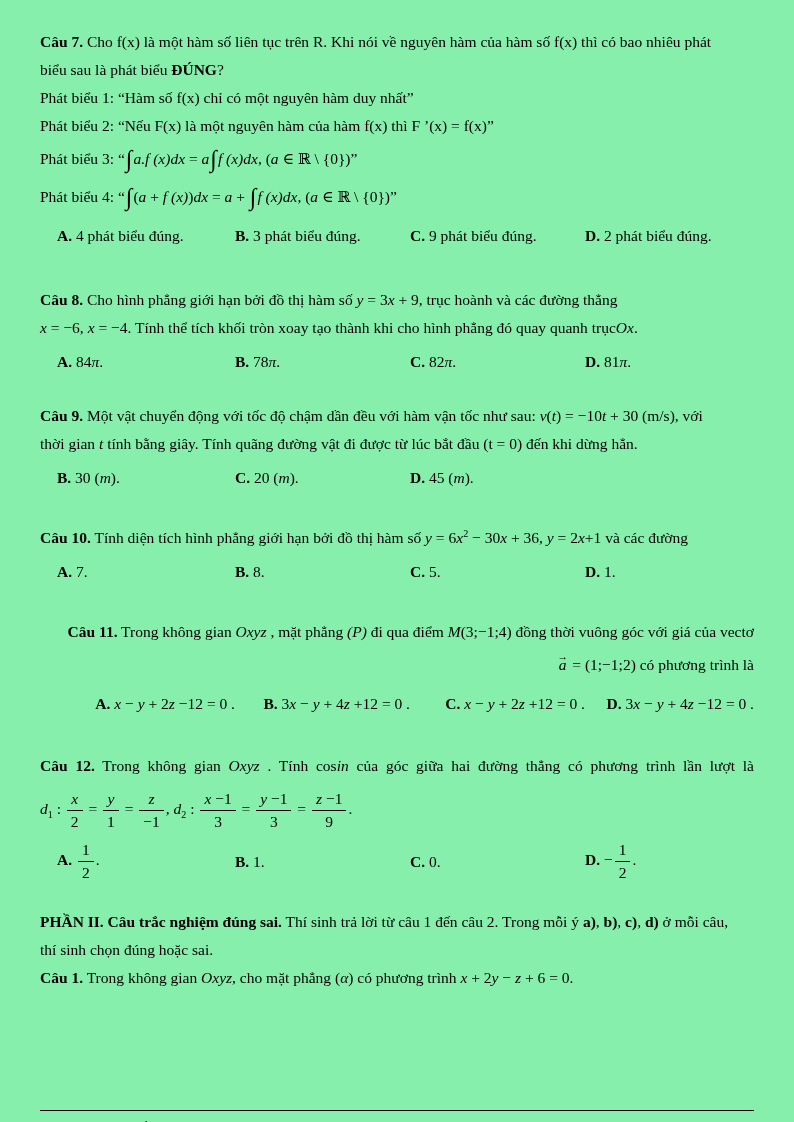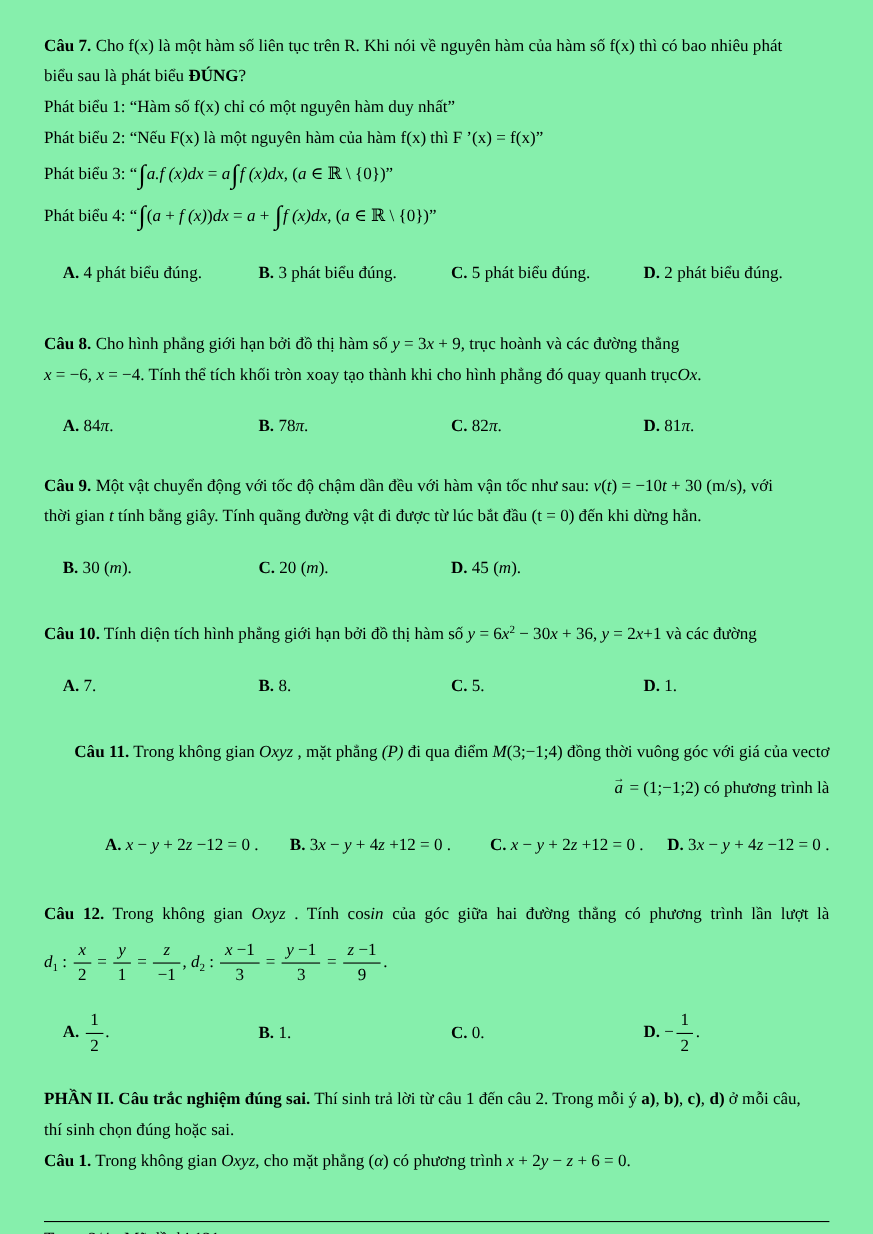--- a/index.html
+++ b/index.html
@@ -20,42 +20,42 @@
   .sg-sub{font-size:0.65em;vertical-align:sub}
   .sg-sup{font-size:0.65em;vertical-align:super}
   .sg-int{font-size:1.55em;vertical-align:-0.12em;line-height:1;padding:0 1px}
   .sg-vec{font-style:italic;position:relative;display:inline-block;padding:0 2px}
   .sg-vec::after{content:"→";position:absolute;left:0;right:0;top:-0.8em;
                  font-size:0.66em;font-style:normal;text-align:center}
   .frac{display:inline-block;vertical-align:middle;text-align:center;padding:0 2px}
   .frac .num{display:block;border-bottom:1px solid #000;padding:0 4px;line-height:22px}
   .frac .den{display:block;padding:0 4px;line-height:22px}
   .options-row{display:grid;grid-template-columns:178px 175px 175px 1fr;
-               padding-left:17px;margin-top:19px;line-height:28px;align-items:center}
+               padding-left:17px;margin-top:6px;line-height:28px;align-items:center}
   .option{white-space:nowrap}
   .option .opt-label{font-weight:bold}
   .footer{position:absolute;left:40px;right:40px;top:1110px;border-top:1.6px solid #000;
           text-align:left;padding-top:4px;line-height:24px}
 </style>
 </head>
 <body>
 
 <div class="page">
   <div class="content">
       <div class="question" style="margin-top: 0px;">
         <div class="line"><span class="sg-b">Câu 7.</span><span class="sg-n"> Cho f(x) là một hàm số liên tục trên R. Khi nói về nguyên hàm của hàm số f(x) thì có bao nhiêu phát</span></div>
         <div class="line"><span class="sg-n">biểu sau là phát biểu </span><span class="sg-bu">ĐÚNG</span><span class="sg-n">?</span></div>
         <div class="line"><span class="sg-n">Phát biểu 1: “Hàm số f(x) chỉ có một nguyên hàm duy nhất”</span></div>
         <div class="line"><span class="sg-n">Phát biểu 2: “Nếu F(x) là một nguyên hàm của hàm f(x) thì F ’(x) = f(x)”</span></div>
         <div class="line formula"><span class="sg-n">Phát biểu 3: “</span><span class="sg-int">∫</span><span class="sg-m">a.f (x)dx</span><span class="sg-n"> = </span><span class="sg-m">a</span><span class="sg-int">∫</span><span class="sg-m">f (x)dx</span><span class="sg-n">, (</span><span class="sg-m">a</span><span class="sg-n"> ∈ ℝ \ {0})”</span></div>
         <div class="line formula"><span class="sg-n">Phát biểu 4: “</span><span class="sg-int">∫</span><span class="sg-n">(</span><span class="sg-m">a</span><span class="sg-n"> + </span><span class="sg-m">f (x)</span><span class="sg-n">)</span><span class="sg-m">dx</span><span class="sg-n"> = </span><span class="sg-m">a</span><span class="sg-n"> + </span><span class="sg-int">∫</span><span class="sg-m">f (x)dx</span><span class="sg-n">, (</span><span class="sg-m">a</span><span class="sg-n"> ∈ ℝ \ {0})”</span></div>
         <div class="options-row">
           <div class="option"><span class="opt-label">A. </span><span class="sg-n">4 phát biểu đúng.</span></div>
           <div class="option"><span class="opt-label">B. </span><span class="sg-n">3 phát biểu đúng.</span></div>
-          <div class="option"><span class="opt-label">C. </span><span class="sg-n">5 phát biểu đúng.</span></div>
+          <div class="option"><span class="opt-label">C. </span><span class="sg-n">9 phát biểu đúng.</span></div>
           <div class="option"><span class="opt-label">D. </span><span class="sg-n">2 phát biểu đúng.</span></div>
         </div>
       </div>
       <div class="question" style="margin-top: 36px;">
         <div class="line"><span class="sg-b">Câu 8.</span><span class="sg-n"> Cho hình phẳng giới hạn bởi đồ thị hàm số </span><span class="sg-m">y</span><span class="sg-n"> = 3</span><span class="sg-m">x</span><span class="sg-n"> + 9, trục hoành và các đường thẳng</span></div>
         <div class="line"><span class="sg-m">x</span><span class="sg-n"> = −6, </span><span class="sg-m">x</span><span class="sg-n"> = −4. Tính thể tích khối tròn xoay tạo thành khi cho hình phẳng đó quay quanh trục</span><span class="sg-m">Ox</span><span class="sg-n">.</span></div>
         <div class="options-row">
           <div class="option"><span class="opt-label">A. </span><span class="sg-n">84</span><span class="sg-m">π</span><span class="sg-n">.</span></div>
           <div class="option"><span class="opt-label">B. </span><span class="sg-n">78</span><span class="sg-m">π</span><span class="sg-n">.</span></div>
           <div class="option"><span class="opt-label">C. </span><span class="sg-n">82</span><span class="sg-m">π</span><span class="sg-n">.</span></div>

